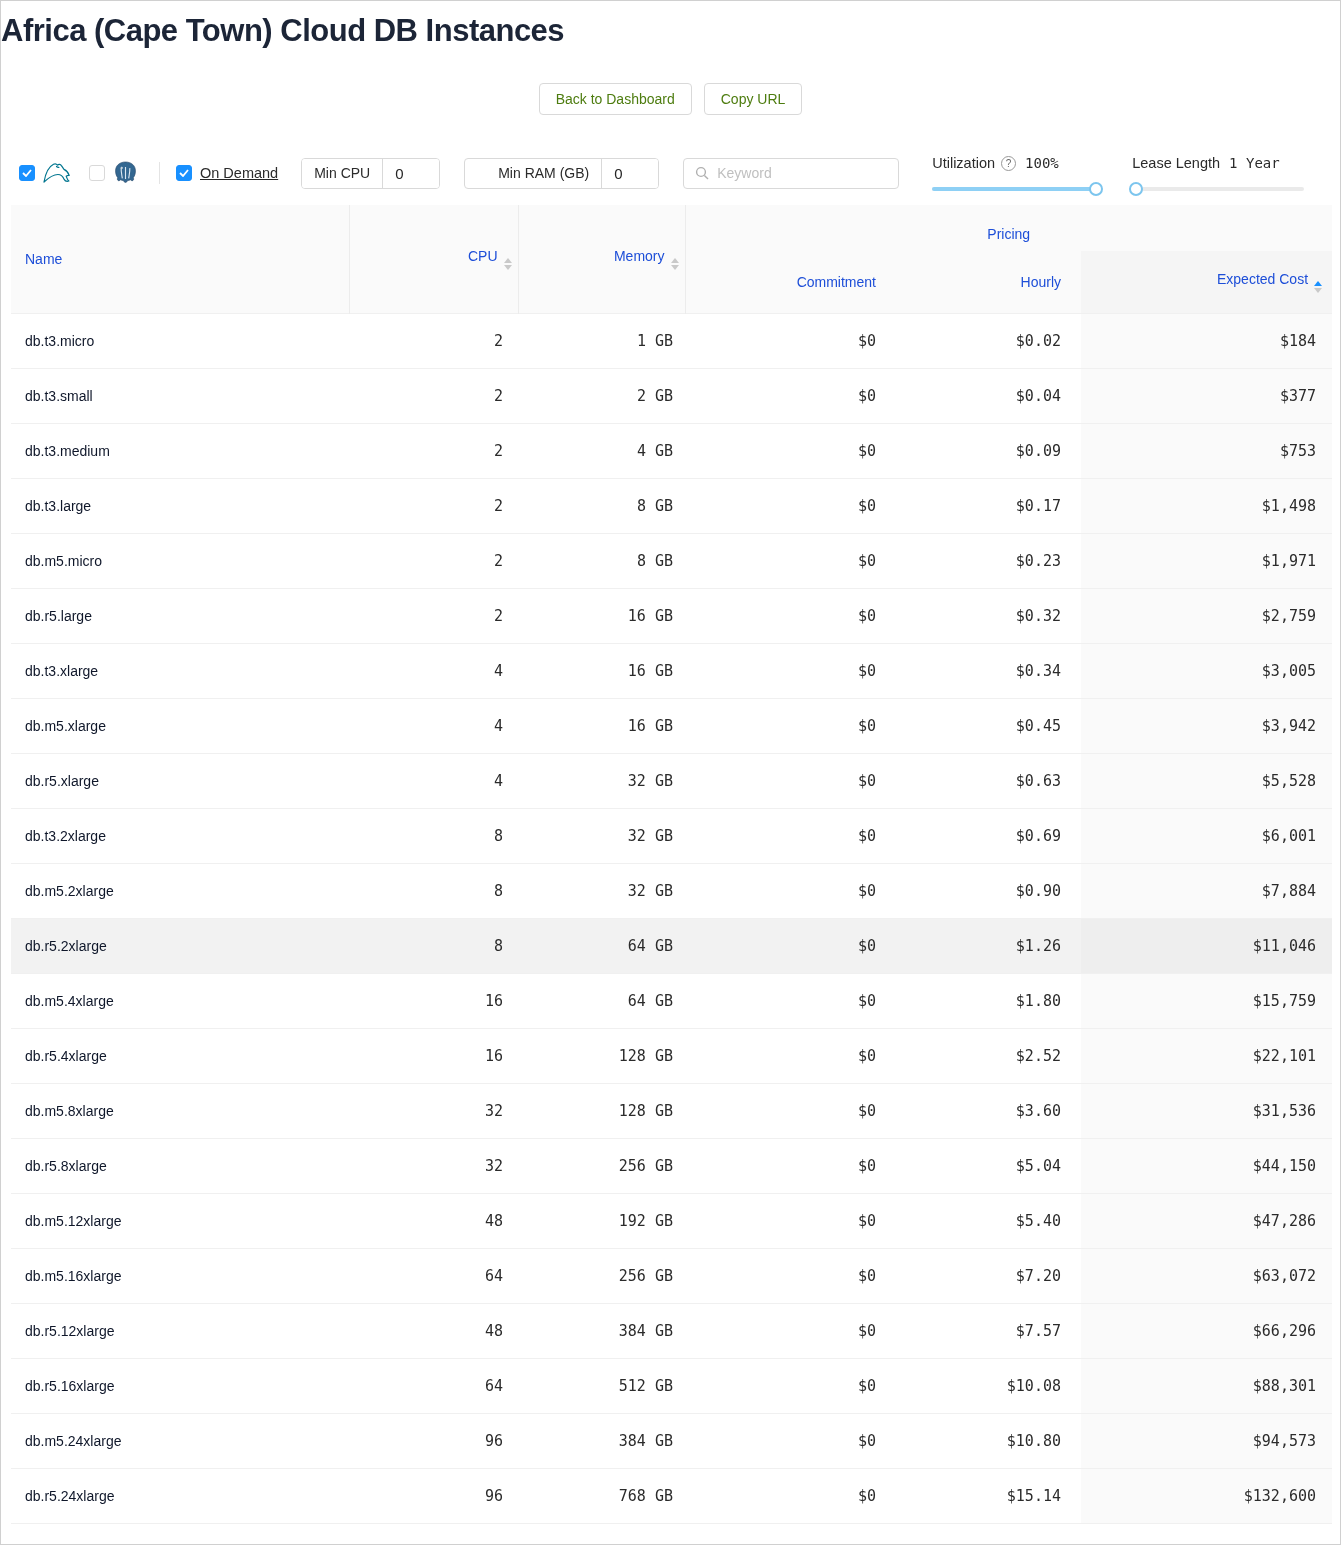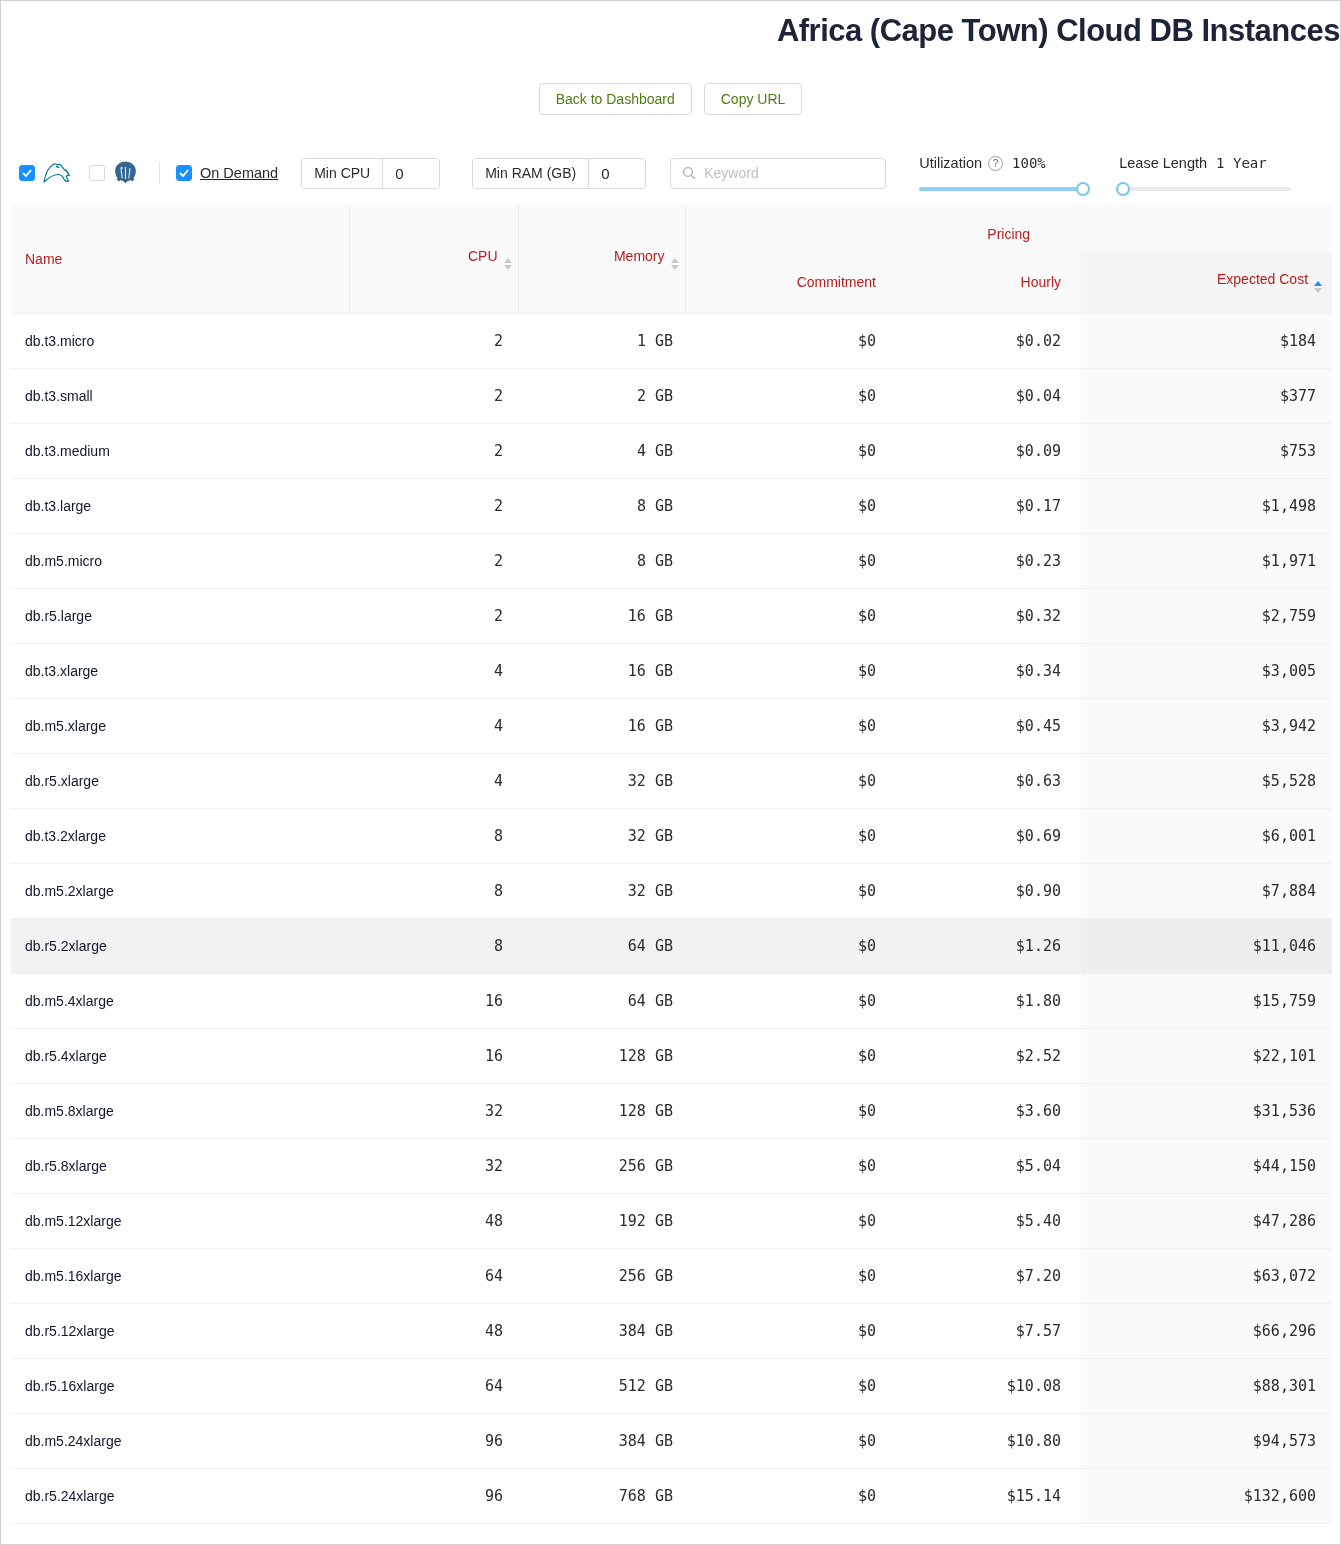--- a/index.html
+++ b/index.html
@@ -4,21 +4,21 @@
 <style>
   * { margin:0; padding:0; box-sizing:border-box; }
   html,body { background:#eee; }
   body { font-family:"Liberation Sans", sans-serif; color:#262626; }
   .page {
     position:relative; width:1341px; height:1545px; margin:0 auto;
     background:#fff; border:1px solid #d0d0d0; overflow:hidden;
   }
   
   h1.title {
-    margin-top:12px; text-align:right;
+    margin-top:12px; text-align:left;
     font-size:31px; font-weight:700; color:#1c2537; letter-spacing:-0.5px;
   }
   .actions { display:flex; justify-content:center; gap:12px; margin-top:34px; }
   .btn {
     background:#fff; border:1px solid #d9d9d9; border-radius:4px;
     padding:6px 16px; font-size:14px; color:#4d7c0f; font-family:inherit; cursor:pointer;
     height:32px; line-height:18px;
   }
   
   .filters { display:flex; align-items:center; margin-top:40px; padding:0 18px; }
@@ -39,21 +39,21 @@
   }
   .addon-input .addon {
     display:flex; align-items:center; padding:0 12px; font-size:14px; color:#2b2b2b;
     border-right:1px solid #d9d9d9; background:#fff; white-space:nowrap;
   }
   .addon-input input {
     width:56px; border:none; outline:none; padding:0 12px; font-size:15px;
     font-family:"Liberation Sans",sans-serif; color:#262626;
   }
   .min-cpu { margin-left:23px; }
-  .min-ram { margin-left:32px; }
+  .min-ram { margin-left:24px;padding-left:21px; }
   .search-box {
     margin-left:24px; display:flex; align-items:center; gap:8px;
     border:1px solid #d9d9d9; border-radius:4px; height:31px; width:216px; padding:0 11px;
     background:#fff;
   }
   .search-box input {
     border:none; outline:none; width:100%; font-size:14px;
     font-family:"Liberation Sans",sans-serif; color:#262626;
   }
   .search-box input::placeholder { color:#bfbfbf; }
@@ -74,21 +74,21 @@
   .handle {
     position:absolute; top:-5px; width:14px; height:14px; border-radius:50%;
     background:#fff; border:2px solid #7cc5ee; cursor:grab;
   }
   .handle.right { right:-3px; } .handle.left { left:-3px; }
   
   table.instances {
     width:1321px; margin:14px 10px 0; border-collapse:collapse; table-layout:fixed;
     font-size:14px;
   }
-  thead th { background:#fafafa; font-weight:500; color:#b91c1c; }
+  thead th { background:#fafafa; font-weight:500; color:#1d4ed8; }
   th.group-pricing { text-align:center; height:46px; padding-top:12px; vertical-align:middle; font-weight:500; }
   th.h-name { text-align:left; padding-left:14px; border-right:1px solid #ececec; }
   th.h-cpu, th.h-memory { text-align:right; border-right:1px solid #ececec; }
   th.h-cpu { padding-right:6px; } th.h-memory { padding-right:6px;padding-left:46px; }
   tr.sub th { height:62px; vertical-align:middle; text-align:right; }
   th.h-commitment { padding-right:11px; }
   th.h-hourly { padding-right:20px; }
   th.h-expected { padding-right:10px; background:#f5f5f5; }
   .caret { display:inline-flex; flex-direction:column; gap:2px; margin-left:6px; vertical-align:-2px; }
   .caret i { width:0; height:0; border-left:4px solid transparent; border-right:4px solid transparent; }

